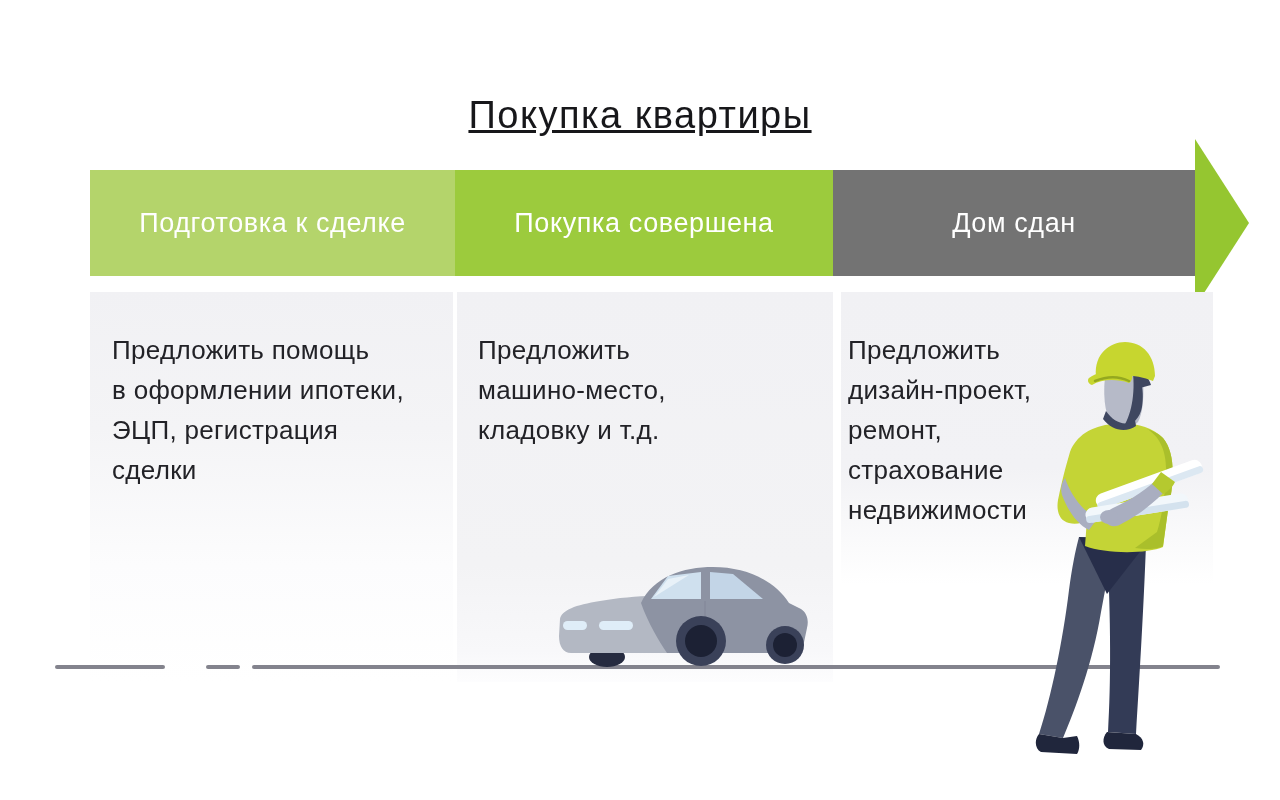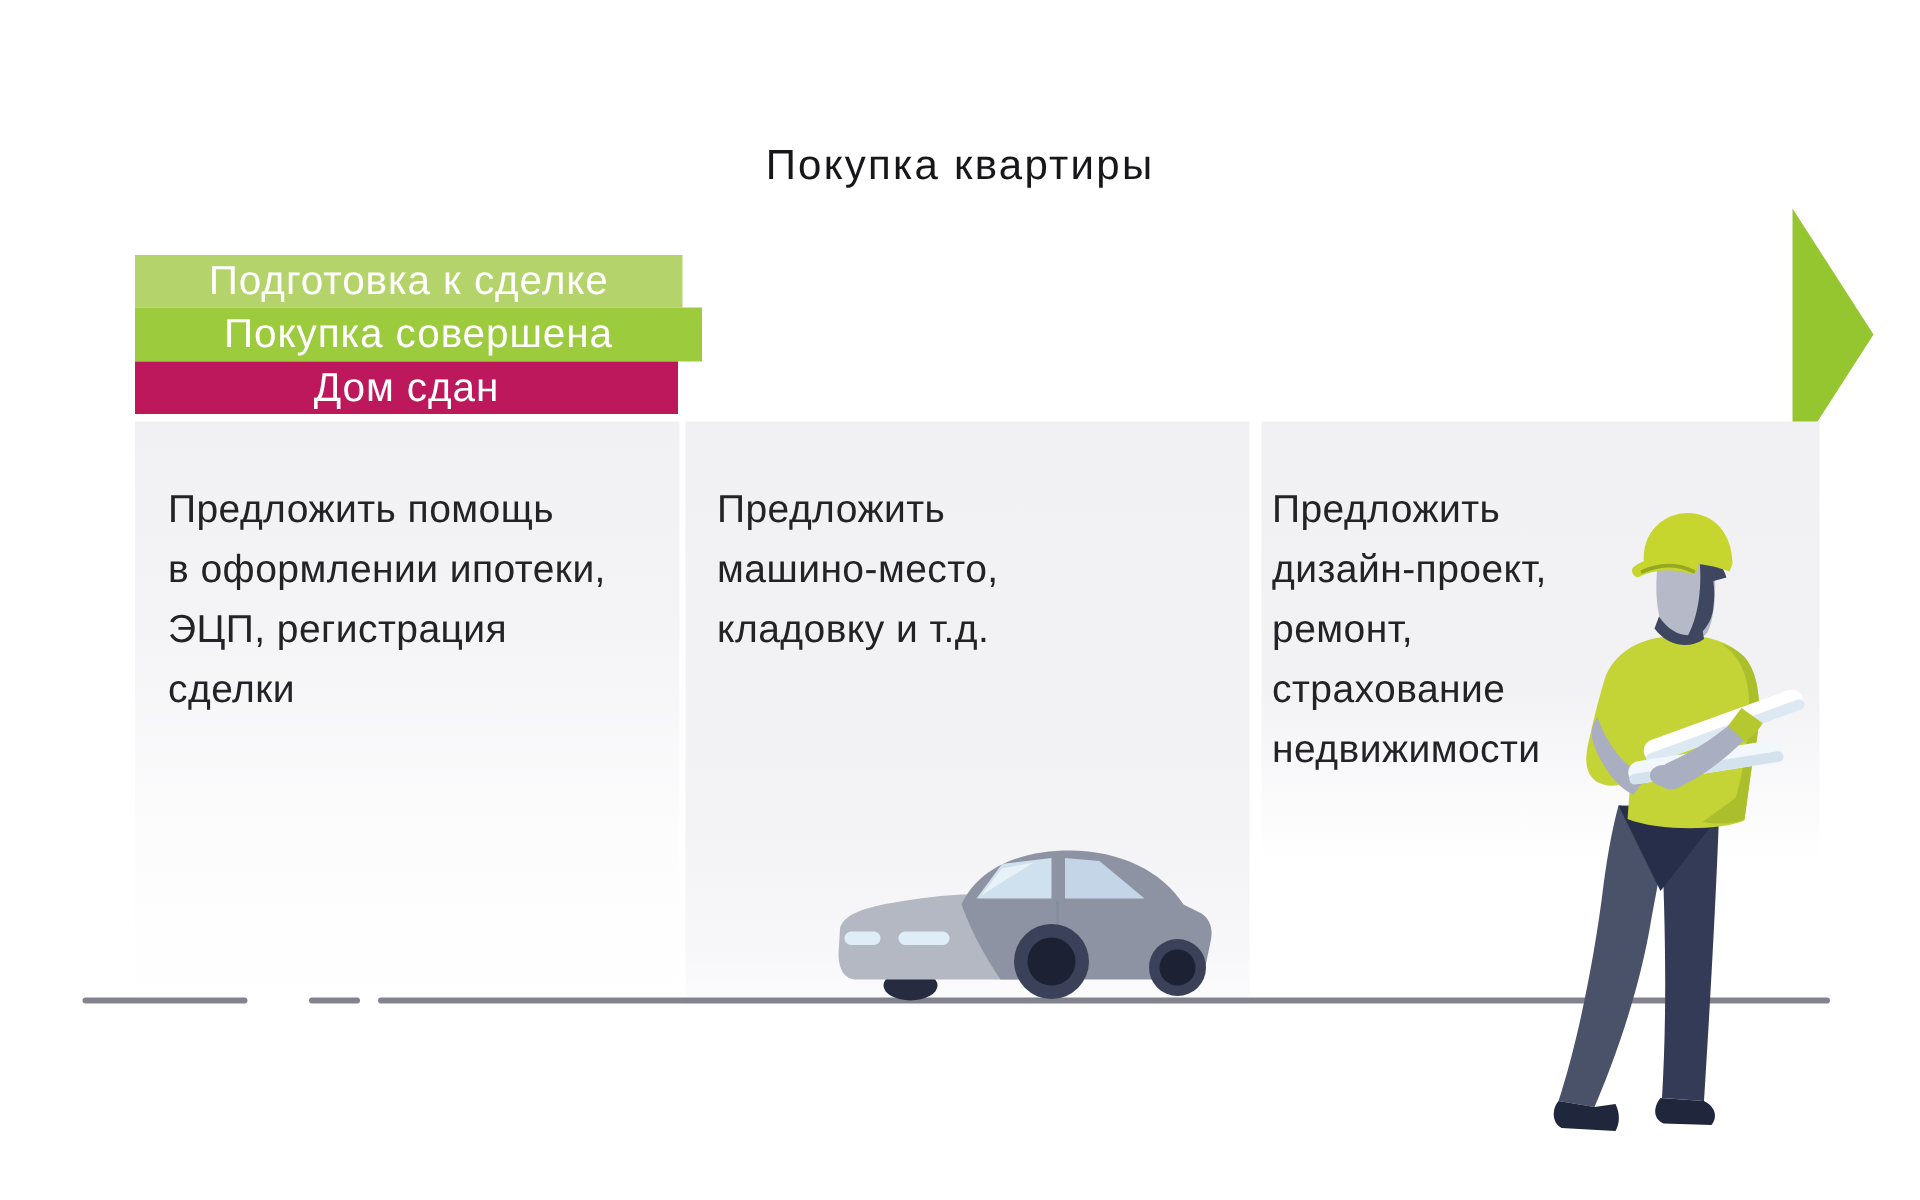--- a/index.html
+++ b/index.html
@@ -5,45 +5,46 @@
   html,body{margin:0;padding:0;}
   body{
     width:1280px;height:800px;background:#ffffff;
     font-family:"Liberation Sans","DejaVu Sans",sans-serif;
     overflow:hidden;position:relative;
   }
   .canvas{position:absolute;inset:0;width:1280px;height:800px;}
 
   .title{
     position:absolute;left:0;top:94px;width:1280px;margin:0;
-    text-align:center;font-size:28px;font-weight:400;letter-spacing:1.5px;
+    text-align:center;font-size:38px;font-weight:400;letter-spacing:1.5px;
     color:#17171a;
+    text-decoration:underline;
   }
 
   
   .banner{
     position:absolute;left:90px;top:170px;width:1105px;height:106px;
-    display:flex;flex-direction:column;
+    display:flex;flex-direction:row;
   }
   .seg{
     height:106px;display:flex;align-items:center;justify-content:center;
     color:#ffffff;font-size:27px;letter-spacing:0.6px;white-space:nowrap;
   }
   .seg1{width:365px;}
   .seg2{width:378px;}
   .seg3{width:362px;}
   .arrow-head{
     position:absolute;left:1195px;top:139px;width:0;height:0;
     border-top:84px solid transparent;
     border-bottom:84px solid transparent;
     border-left:54px solid #95c630;
   }
 
   
-  .col{position:absolute;top:281px;height:390px;box-sizing:border-box;padding-top:38px;}
+  .col{position:absolute;top:292px;height:390px;box-sizing:border-box;padding-top:38px;}
   .col1{left:90px;width:363px;padding-left:22px;
     background:linear-gradient(180deg,#f1f1f4 0%,#f4f4f6 35%,#fcfcfd 70%,#ffffff 100%);}
   .col2{left:457px;width:376px;padding-left:21px;
     background:linear-gradient(180deg,#f1f1f4 0%,#f3f3f5 70%,#f8f8fa 92%,#fdfdfe 100%);}
   .col3{left:841px;width:372px;padding-left:7px;
     background:linear-gradient(180deg,#f1f1f4 0%,#f2f2f5 45%,#ffffff 75%);}
   .desc{
     margin:0;font-size:26px;line-height:40px;color:#222227;
     letter-spacing:0.3px;white-space:pre-line;
   }
@@ -65,21 +66,21 @@
 
   <h1 class="title">Покупка квартиры</h1>
 
   <div class="banner">
     <div class="seg seg1" style="background-color: rgb(180, 212, 107);">
       <span>Подготовка к сделке</span>
     </div>
     <div class="seg seg2" style="background-color: rgb(156, 203, 61);">
       <span>Покупка совершена</span>
     </div>
-    <div class="seg seg3" style="background-color: #be185d;">
+    <div class="seg seg3" style="background-color: #737373;">
       <span>Дом сдан</span>
     </div>
   </div>
   <div class="arrow-head" style="border-left-color: rgb(149, 198, 48);"></div>
 
   <div class="col col1">
     <p class="desc">Предложить помощь
 в оформлении ипотеки,
 ЭЦП, регистрация
 сделки</p>

